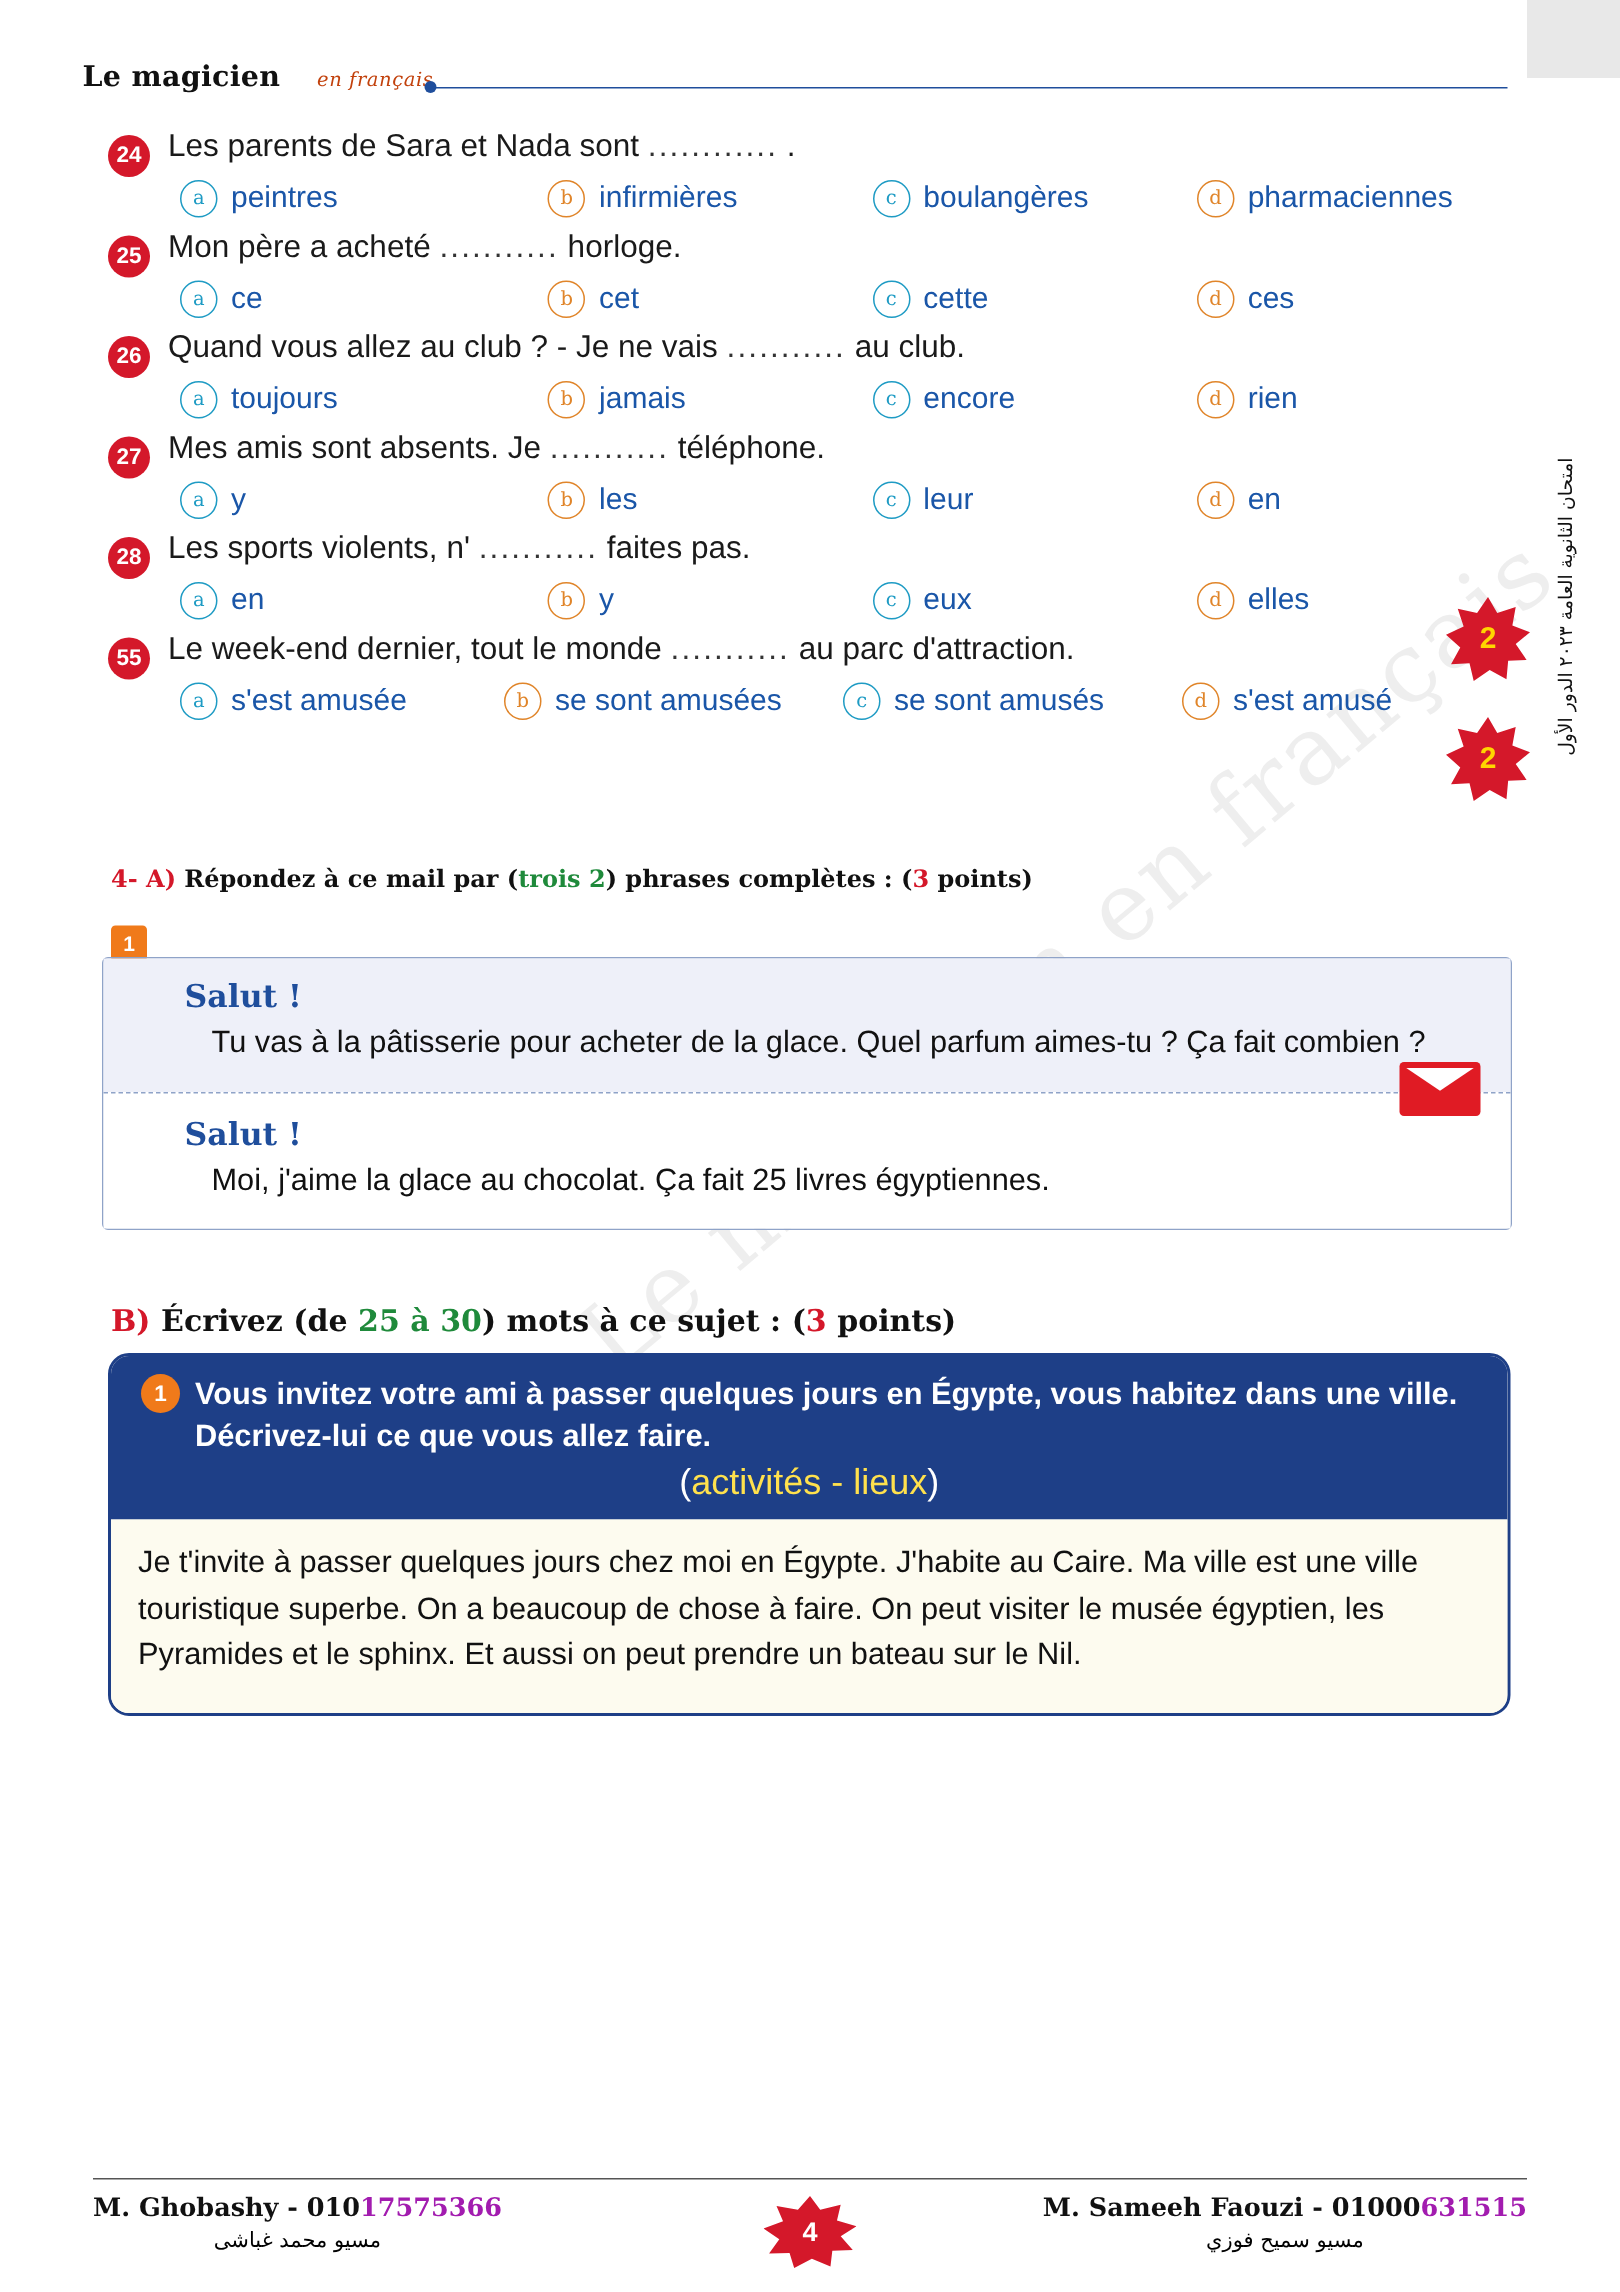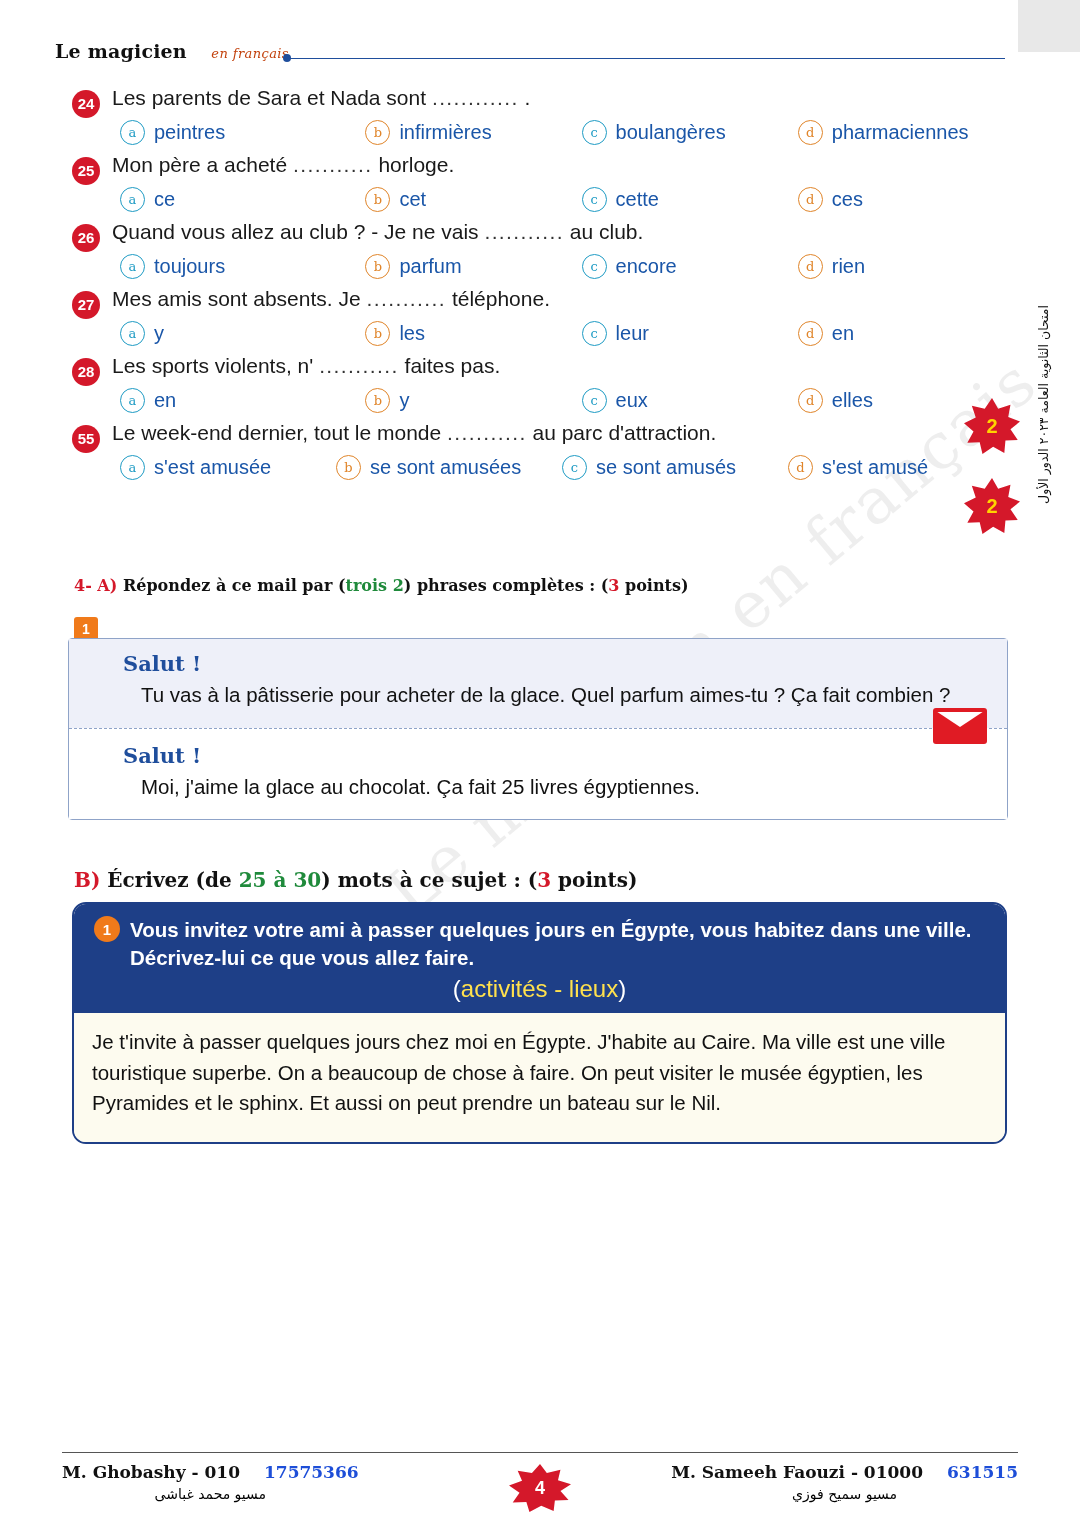--- a/index.html
+++ b/index.html
@@ -369,21 +369,21 @@
     justify-content: space-between;
     align-items: flex-start;
   }
   .f-col { text-align: center; }
   .f-name {
     font-family: "DejaVu Serif", serif;
     font-weight: bold;
     font-size: 17px;
     color: #111;
   }
-  .f-name .red { color: #1d4ed8; padding-left: 24px; }
+  .f-name .red { color: #a21caf; }
   .f-ar {
     font-family: "DejaVu Sans", sans-serif;
     font-size: 14px;
     color: #000000;
     margin-top: 4px;
     direction: rtl;
   }
   .page-star {
     position: absolute;
     left: 50%;
@@ -488,21 +488,21 @@
           <span>au club.</span>
         </div>
       </div>
       <div class="opts">
         <div class="opt">
           <span class="opt-letter a">a</span>
           <span class="lbl">toujours</span>
         </div>
         <div class="opt">
           <span class="opt-letter b">b</span>
-          <span class="lbl">parfum</span>
+          <span class="lbl">jamais</span>
         </div>
         <div class="opt">
           <span class="opt-letter c">c</span>
           <span class="lbl">encore</span>
         </div>
         <div class="opt">
           <span class="opt-letter d">d</span>
           <span class="lbl">rien</span>
         </div>
       </div>

